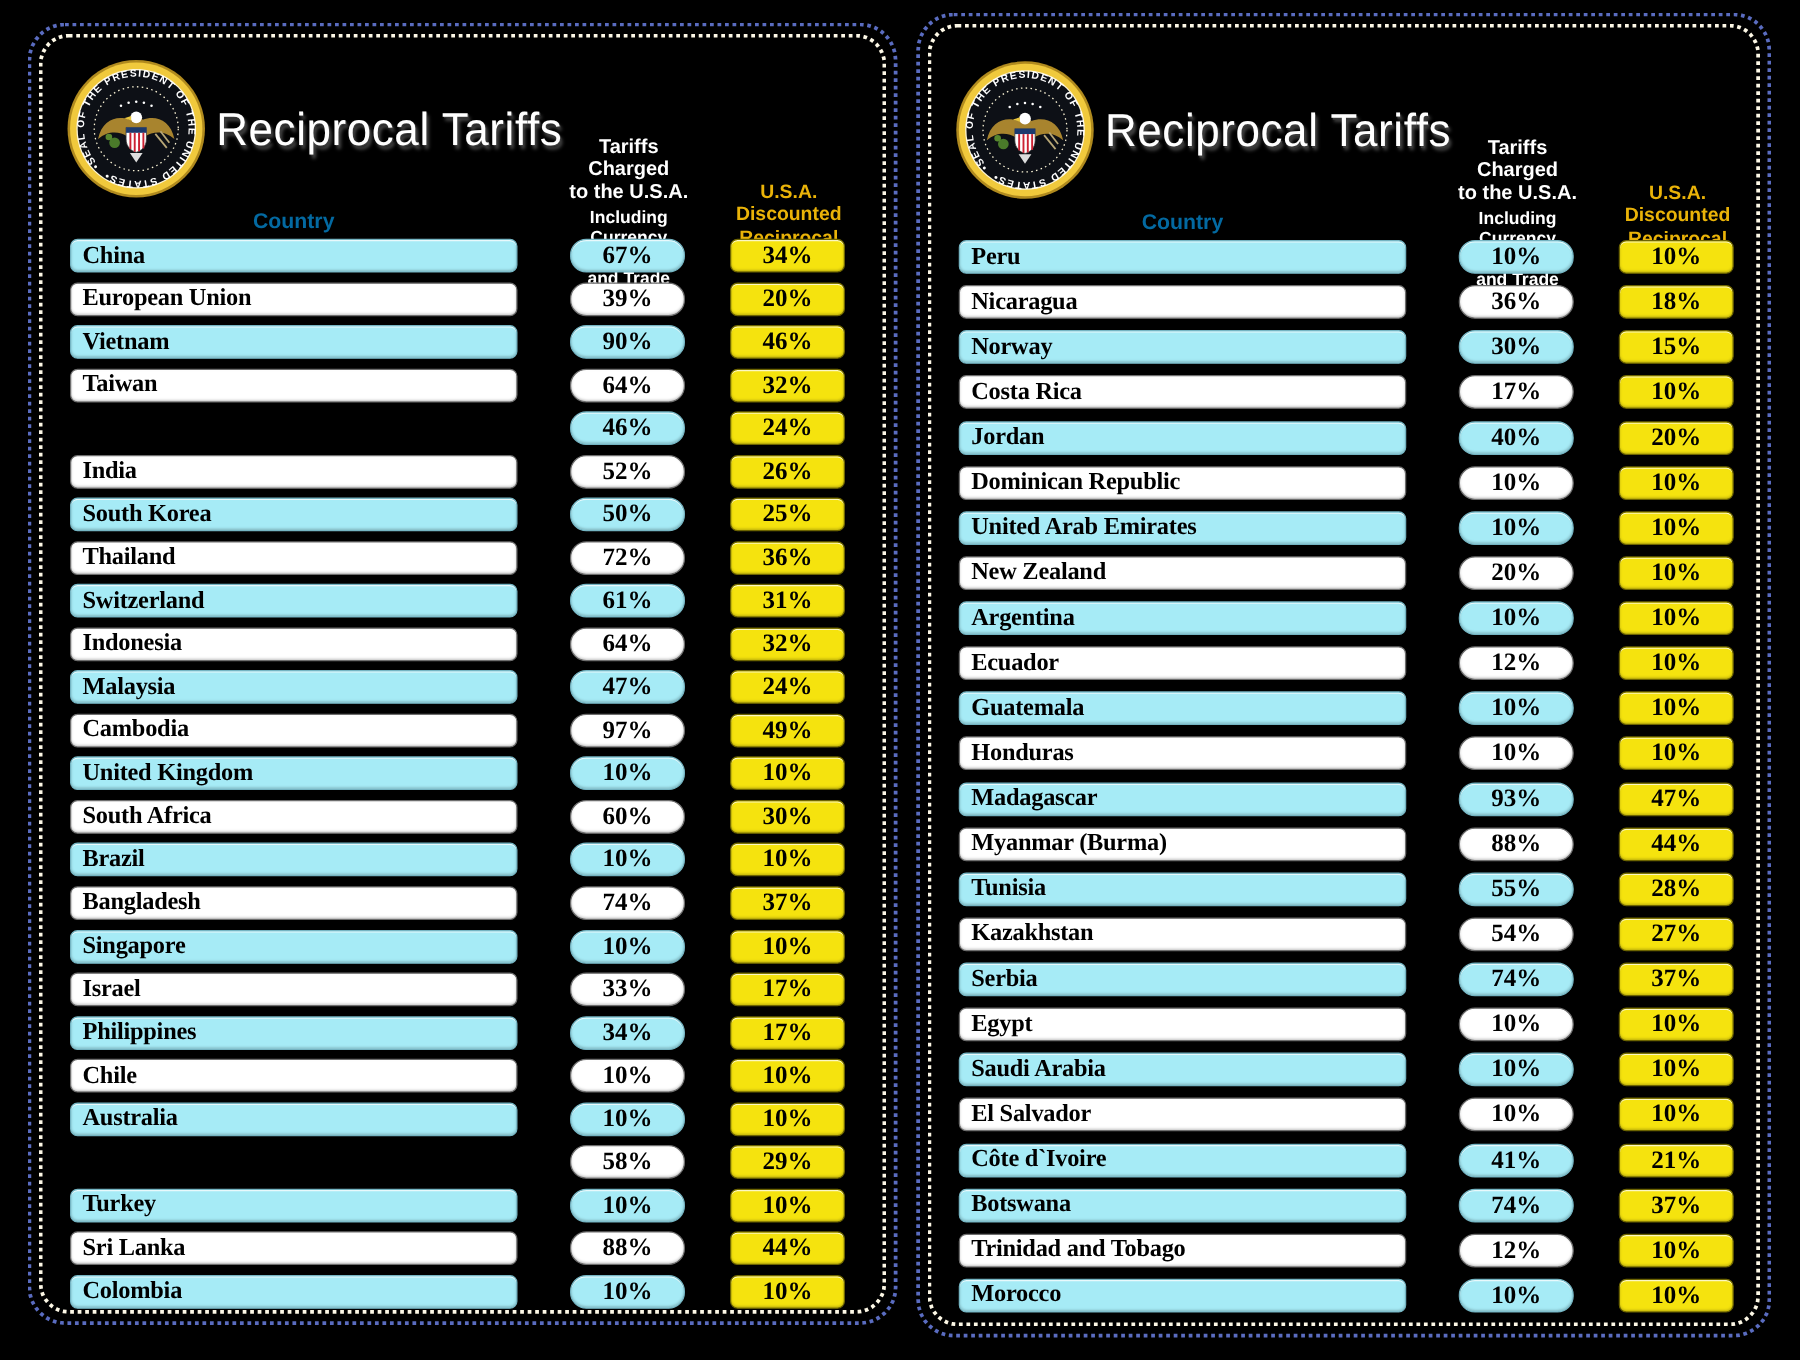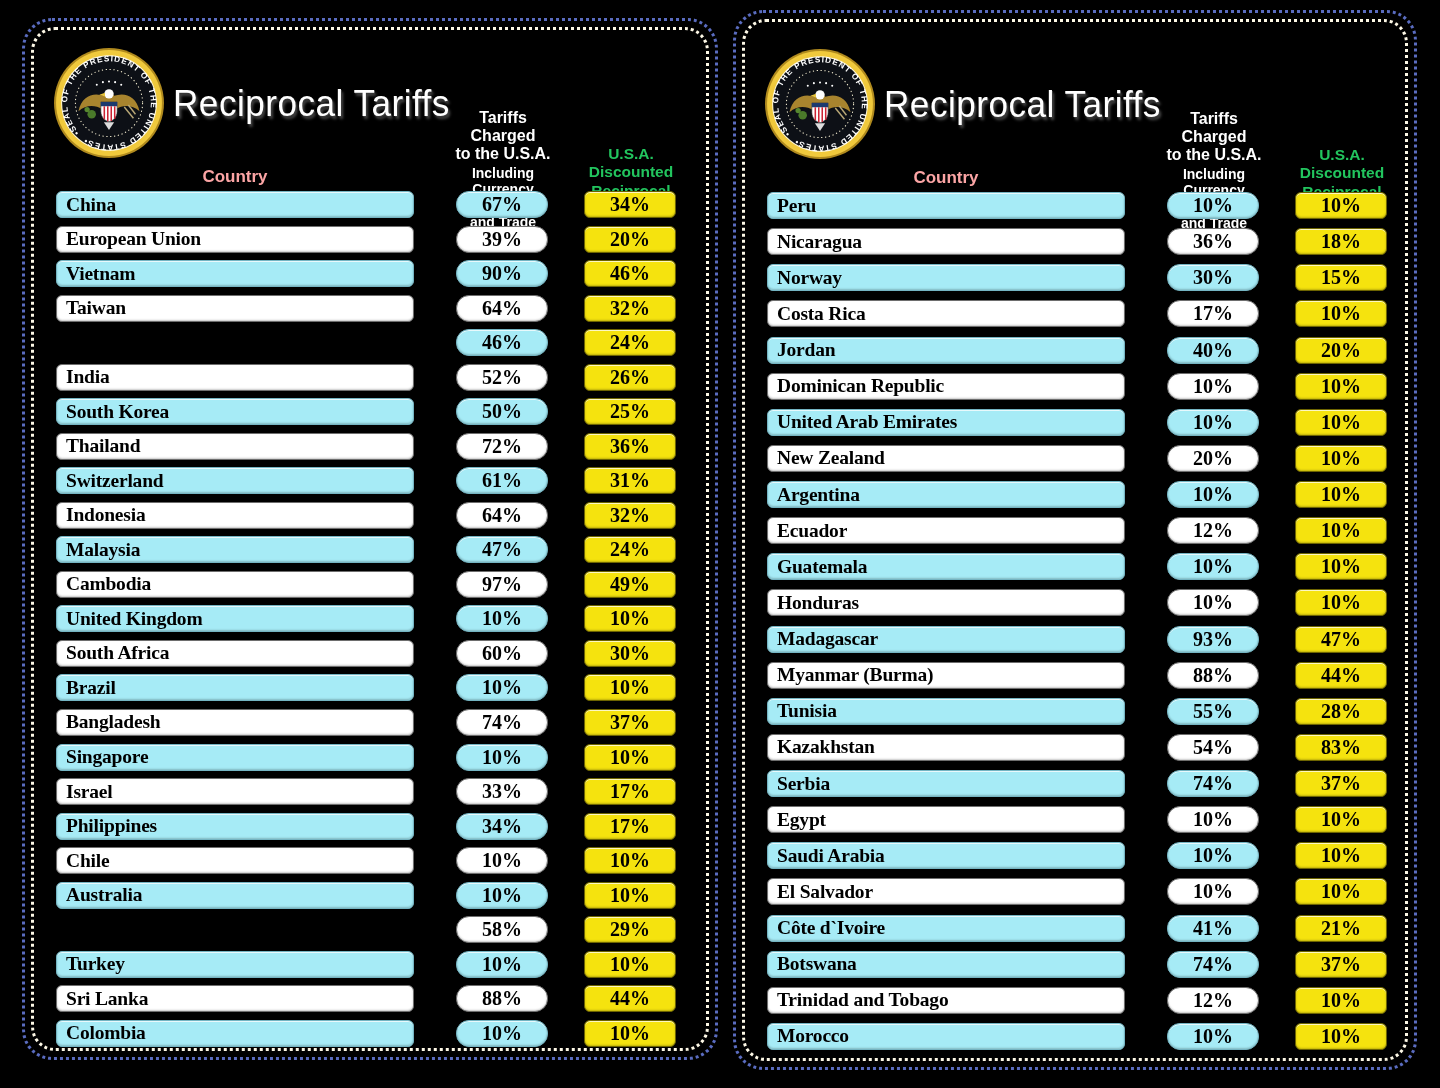--- a/index.html
+++ b/index.html
@@ -16,27 +16,27 @@
 
   .seal{position:absolute;left:28px;top:26px;width:112px;height:112px;}
 
   .title{
     position:absolute;left:148px;top:62px;color:#fff;font-size:37px;font-weight:400;
     white-space:nowrap;letter-spacing:.5px;transform:scaleX(.95);transform-origin:left top;
     text-shadow:1px 1px 0 #3a3a3a,2px 3px 3px rgba(140,140,140,.55);
   }
 
   .head-country{position:absolute;left:31px;top:146px;width:358px;text-align:center;
-    color:#fca5a5;font-weight:bold;font-size:17px;}
+    color:#0369a1;font-weight:bold;font-size:17px;}
   .head-charged{position:absolute;left:422px;top:88px;width:112px;text-align:center;
     color:#fff;font-weight:bold;font-size:16px;line-height:1.13;}
   .head-charged .sub{display:block;font-size:14px;line-height:1.15;margin-top:2px;}
   .head-charged .sub span{display:block;}
   .head-discount{position:absolute;left:549px;top:124px;width:114px;text-align:center;
-    color:#22c55e;font-weight:bold;font-size:15.5px;line-height:1.18;}
+    color:#eab308;font-weight:bold;font-size:15.5px;line-height:1.18;}
 
   .rows{position:absolute;left:31px;top:170px;width:620px;height:856px;
     display:flex;flex-direction:column;justify-content:space-between;}
   #panel-right .rows{height:858px;}
   .row{position:relative;height:27px;}
   .cell{
     position:absolute;top:0;height:27px;border-radius:6px;box-sizing:border-box;
     display:flex;align-items:center;color:#000;
     font-family:"Liberation Serif",serif;font-weight:bold;
     border:1px solid #6e6e6e;
@@ -379,21 +379,21 @@
           <div class="cell disc">44%</div>
         </div>
         <div class="row alt">
           <div class="cell country">Tunisia</div>
           <div class="cell pct">55%</div>
           <div class="cell disc">28%</div>
         </div>
         <div class="row">
           <div class="cell country">Kazakhstan</div>
           <div class="cell pct">54%</div>
-          <div class="cell disc">83%</div>
+          <div class="cell disc">27%</div>
         </div>
         <div class="row alt">
           <div class="cell country">Serbia</div>
           <div class="cell pct">74%</div>
           <div class="cell disc">37%</div>
         </div>
         <div class="row">
           <div class="cell country">Egypt</div>
           <div class="cell pct">10%</div>
           <div class="cell disc">10%</div>

